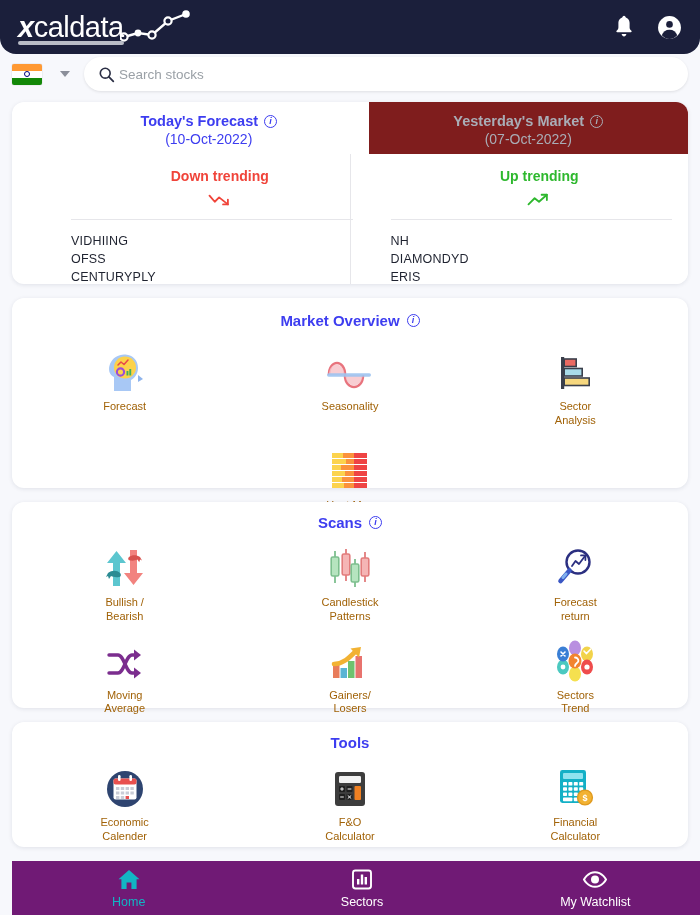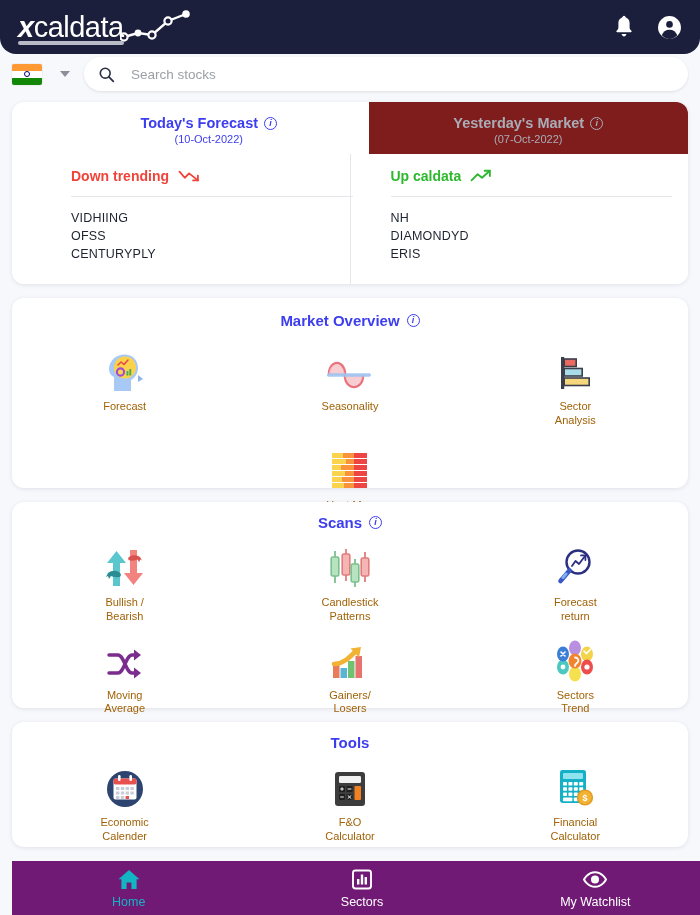--- a/index.html
+++ b/index.html
@@ -46,21 +46,21 @@
   .flag .s1 { flex: 1; background: #ff9933; }
   .flag .s2 { flex: 1; background: #ffffff; display: flex; align-items: center; justify-content: center; }
   .flag .s3 { flex: 1; background: #138808; }
   .flag .chakra { width: 6px; height: 6px; border-radius: 50%; border: 1px solid #000080; }
   .caret {
     width: 0; height: 0; border-left: 5px solid transparent; border-right: 5px solid transparent;
     border-top: 6px solid #8b8f9a; margin-left: 8px; margin-right: 4px; cursor: pointer;
   }
   .searchbox {
     flex: 1; height: 34px; background: #ffffff; border-radius: 18px;
-    display: flex; align-items: center; padding: 0 14px; gap: 16px;
+    display: flex; align-items: center; padding: 0 14px; gap: 4px;
     box-shadow: 0 1px 3px rgba(0,0,0,0.10);
   }
   .search-input {
     border: none; outline: none; background: transparent; flex: 1;
     font-family: "Liberation Sans", sans-serif; font-size: 13.5px; color: #333;
   }
   .search-input::placeholder { color: #9aa0a6; }
 
   
   .card {
@@ -72,30 +72,30 @@
   #forecast-card { top: 102px; height: 182px; display: flex; overflow: hidden; padding-left: 37px; }
   .fc-pane { width: 50%; position: relative; }
   .fc-pane.right { background: #ffffff; }
   .fc-head {
     height: 52px; display: flex; flex-direction: column; align-items: center;
     justify-content: center; gap: 2px; padding-top: 4px;
   }
   .fc-pane.right .fc-head { background: #7f1d1d; }
   .fc-title { font-size: 14.5px; font-weight: bold; color: #3d3df0; display: flex; align-items: center; gap: 6px; }
   .fc-pane.right .fc-title { color: #a9adb6; }
-  .fc-date { font-size: 11px; color: #3d3df0; }
+  .fc-date { font-size: 14px; color: #3d3df0; }
   .fc-pane.right .fc-date { color: #a9adb6; }
   .info-circle {
     width: 13px; height: 13px; border-radius: 50%; border: 1.3px solid currentColor;
     display: inline-flex; align-items: center; justify-content: center;
     font-size: 9px; font-weight: bold; line-height: 1; font-style: italic; cursor: pointer;
   }
   .fc-trend {
     display: flex; align-items: center; gap: 9px;
-    padding: 14px 0 12px 22px; font-size: 14px; font-weight: bold;
+    padding: 14px 0 12px 22px; font-size: 14px; font-weight: bold; flex-direction: column;
   }
   .fc-trend.down { color: #f0443a; }
   .fc-trend.up { color: #2eb82e; }
   .fc-sep { height: 1px; background: #e6e6ea; margin: 0 16px 0 22px; }
   .fc-pane.right .fc-sep { margin: 0 16px 0 22px; }
   .fc-list { padding: 14px 0 0 22px; display: flex; flex-direction: column; gap: 4px; }
   .fc-item { font-size: 12.5px; color: #1f2330; letter-spacing: .2px; cursor: pointer; }
   .fc-divider { position: absolute; left: 50%; top: 52px; bottom: 0; width: 1px; background: #e6e6ea; }
 
   
@@ -224,21 +224,21 @@
 
     <div class="fc-pane right">
       <div class="fc-head">
         <div class="fc-title">
           <span>Yesterday's Market</span>
           <span class="info-circle">i</span>
         </div>
         <div class="fc-date">(07-Oct-2022)</div>
       </div>
       <div class="fc-trend up">
-        <span>Up caldata</span>
+        <span>Up trending</span>
         <svg width="24" height="14" viewBox="0 0 26 16">
           <polyline points="1,13 8,6 13,10 22,2" fill="none" stroke="#2eb82e" stroke-width="2.1" stroke-linejoin="round" stroke-linecap="round"></polyline>
           <polyline points="16,2 22,2 22,8" fill="none" stroke="#2eb82e" stroke-width="2.1" stroke-linejoin="round" stroke-linecap="round"></polyline>
         </svg>
       </div>
       <div class="fc-sep"></div>
       <div class="fc-list">
         <div class="fc-item">NH</div>
         <div class="fc-item">DIAMONDYD</div>
         <div class="fc-item">ERIS</div>

